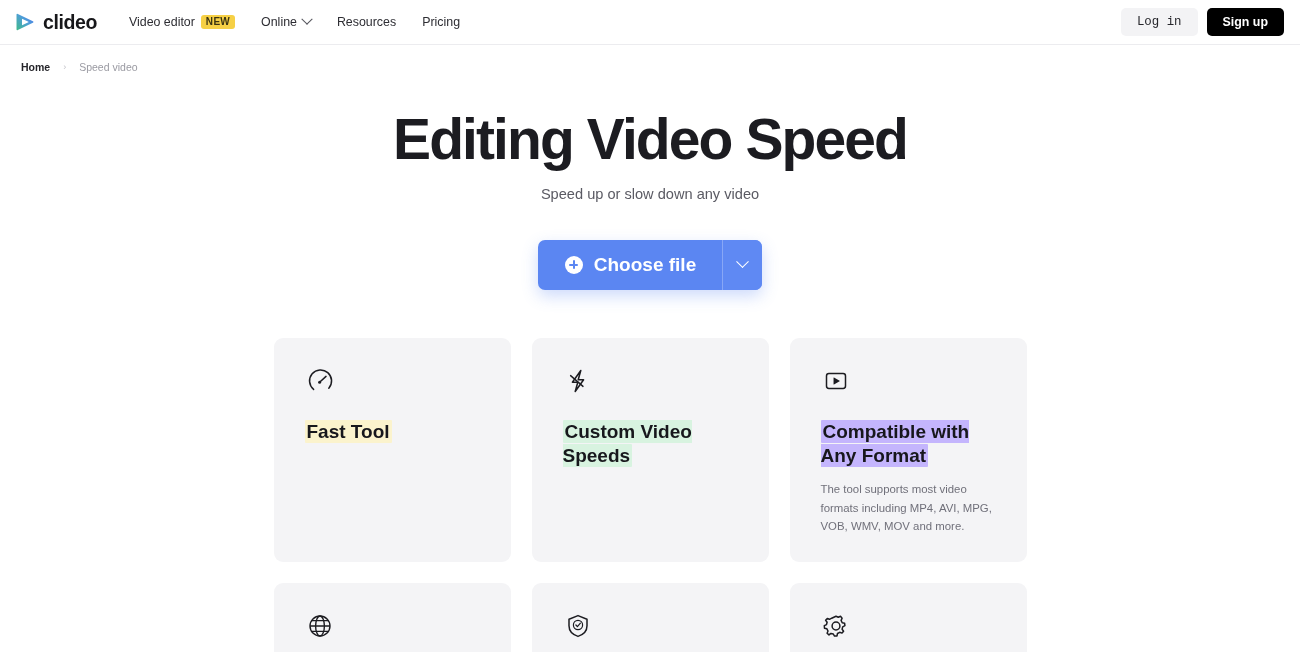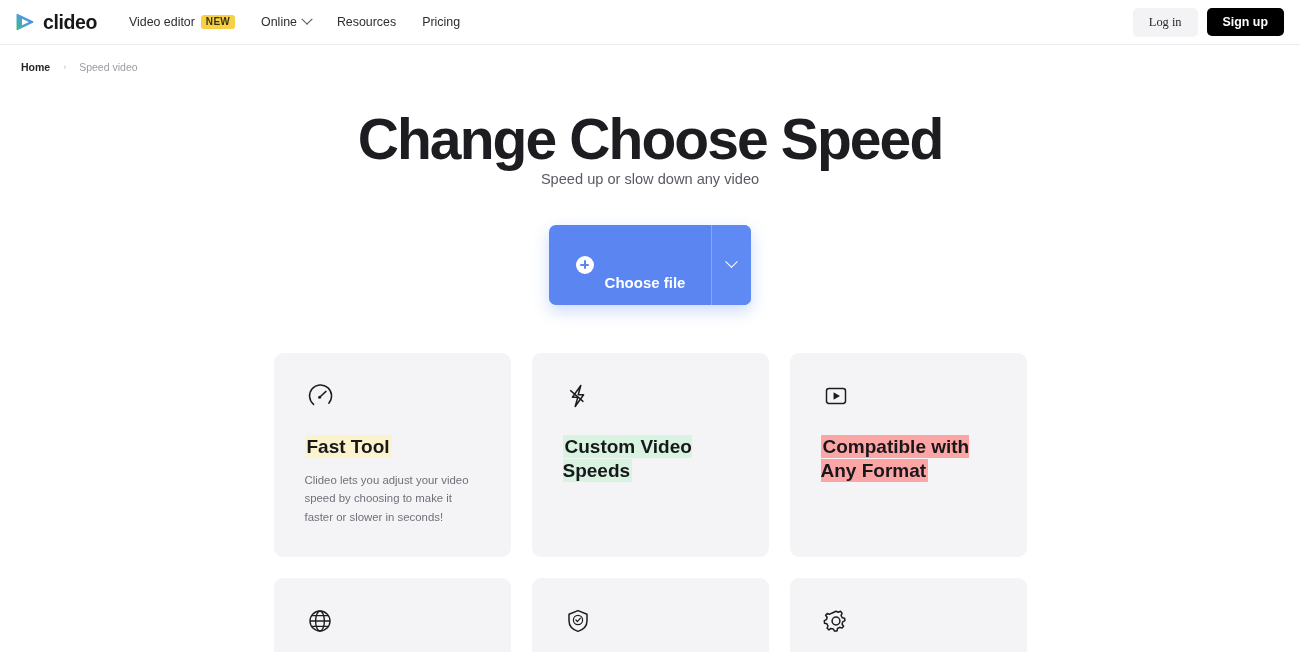--- a/index.html
+++ b/index.html
@@ -68,21 +68,21 @@
   .header-actions { display: flex; align-items: center; gap: 9px; }
   .btn-login {
     background: #f3f3f5;
     color: #26262b;
     border: none;
     font-size: 12.4px;
     font-weight: 400;
     padding: 7px 16px;
     border-radius: 5px;
     cursor: pointer;
-    font-family: Liberation Serif, serif;
+    font-family: Liberation Mono, monospace;
   }
   .btn-signup {
     background: #000000;
     color: #fff;
     border: none;
     font-size: 12.4px;
     font-weight: 700;
     padding: 7px 16px;
     border-radius: 5px;
     cursor: pointer;
@@ -104,20 +104,21 @@
   
   .hero { text-align: center; padding-top: 36px; }
   .hero h1 {
     font-size: 57px;
     font-weight: 700;
     color: #1c1c21;
     letter-spacing: -1.9px;
     line-height: 1.08;
   }
   .hero-sub {
+    margin-top: 15px;
     font-size: 14.6px;
     color: #5a5a63;
     font-weight: 400;
   }
 
   .cta-wrap { margin-top: 38px; display: flex; justify-content: center; }
   .cta {
     display: flex;
     align-items: stretch;
     background: #5b86f2;
@@ -143,24 +144,23 @@
   .plus-circle::before, .plus-circle::after {
     content: "";
     position: absolute;
     background: #5b86f2;
     border-radius: 1px;
   }
   .plus-circle::before { left: 4.5px; top: 8px; width: 9px; height: 2.4px; }
   .plus-circle::after  { top: 4.5px; left: 8px; height: 9px; width: 2.4px; }
   .cta-label {
     color: #fff;
-    font-size: 15px;
+    font-size: 19px;
     font-weight: 700;
     white-space: nowrap;
-    margin-top: 35px;
   }
   .cta-drop {
     width: 40px;
     display: flex;
     align-items: center;
     justify-content: center;
     border-left: 1px solid rgba(255,255,255,0.26);
     background: #5f89f3;
     cursor: pointer;
   }
@@ -248,21 +248,21 @@
   </div>
 </div>
 
 <div class="breadcrumb">
   <span class="crumb-home">Home</span>
   <span class="crumb-sep">›</span>
   <span class="crumb-cur">Speed video</span>
 </div>
 
 <div class="hero">
-  <h1>Change Choose Speed</h1>
+  <h1>Editing Video Speed</h1>
   <div class="hero-sub">Speed up or slow down any video</div>
 
   <div class="cta-wrap">
     <div class="cta">
       <div class="cta-main">
         <span class="plus-circle"></span>
         <span class="cta-label">Choose file</span>
       </div>
       <div class="cta-drop">
         <span class="cta-chev"></span>
@@ -277,21 +277,20 @@
     <div class="card-icon">
       <svg width="30" height="30" viewBox="0 0 30 30" fill="none" stroke="#1c1c21" stroke-width="1.5" stroke-linecap="round">
         <path d="M23.8 22.2 A11 11 0 1 0 8.6 23.4"></path>
         <path d="M14.6 16.2 L21 10.4"></path>
         <circle cx="14.6" cy="16.2" r="1.5" fill="#1c1c21" stroke="none"></circle>
       </svg>
     </div>
     <div class="card-title">
       <span style="background: rgb(251, 243, 205);">Fast Tool</span>
     </div>
-    <div class="card-body">Clideo lets you adjust your video speed by choosing to make it faster or slower in seconds!</div>
   </div>
 
   <div class="card">
     <div class="card-icon">
       <svg width="30" height="30" viewBox="0 0 30 30" fill="none" stroke="#1c1c21" stroke-width="1.5" stroke-linejoin="round" stroke-linecap="round">
         <path d="M17.8 4.5 L9.4 16.2 h5.4 l-2.6 9.3 8.4-11.7 h-5.4 z"></path>
         <path d="M7.6 9.6 L20 20.4" stroke-width="1.4"></path>
       </svg>
     </div>
     <div class="card-title">
@@ -300,22 +299,23 @@
   </div>
 
   <div class="card">
     <div class="card-icon">
       <svg width="30" height="30" viewBox="0 0 30 30" fill="none" stroke="#1c1c21" stroke-width="1.5">
         <rect x="5.5" y="7.5" width="19" height="15" rx="2.4"></rect>
         <path d="M13 11.6 L18.6 14.8 a0.25 0.25 0 0 1 0 0.42 L13 18.4 a0.3 0.3 0 0 1-0.45-0.26 v-6.3 a0.3 0.3 0 0 1 0.45-0.24Z" fill="#1c1c21" stroke="none"></path>
       </svg>
     </div>
     <div class="card-title">
-      <span style="background: #fca5a5;">Compatible with Any Format</span>
-    </div>
+      <span style="background: #c4b5fd;">Compatible with Any Format</span>
+    </div>
+    <div class="card-body">The tool supports most video formats including MP4, AVI, MPG, VOB, WMV, MOV and more.</div>
   </div>
 
   <div class="card">
     <div class="card-icon">
       <svg width="30" height="30" viewBox="0 0 30 30" fill="none" stroke="#1c1c21" stroke-width="1.4">
         <circle cx="15" cy="15" r="10"></circle>
         <ellipse cx="15" cy="15" rx="4.4" ry="10"></ellipse>
         <path d="M5 15 h20 M6.8 9.6 h16.4 M6.8 20.4 h16.4"></path>
       </svg>
     </div>

